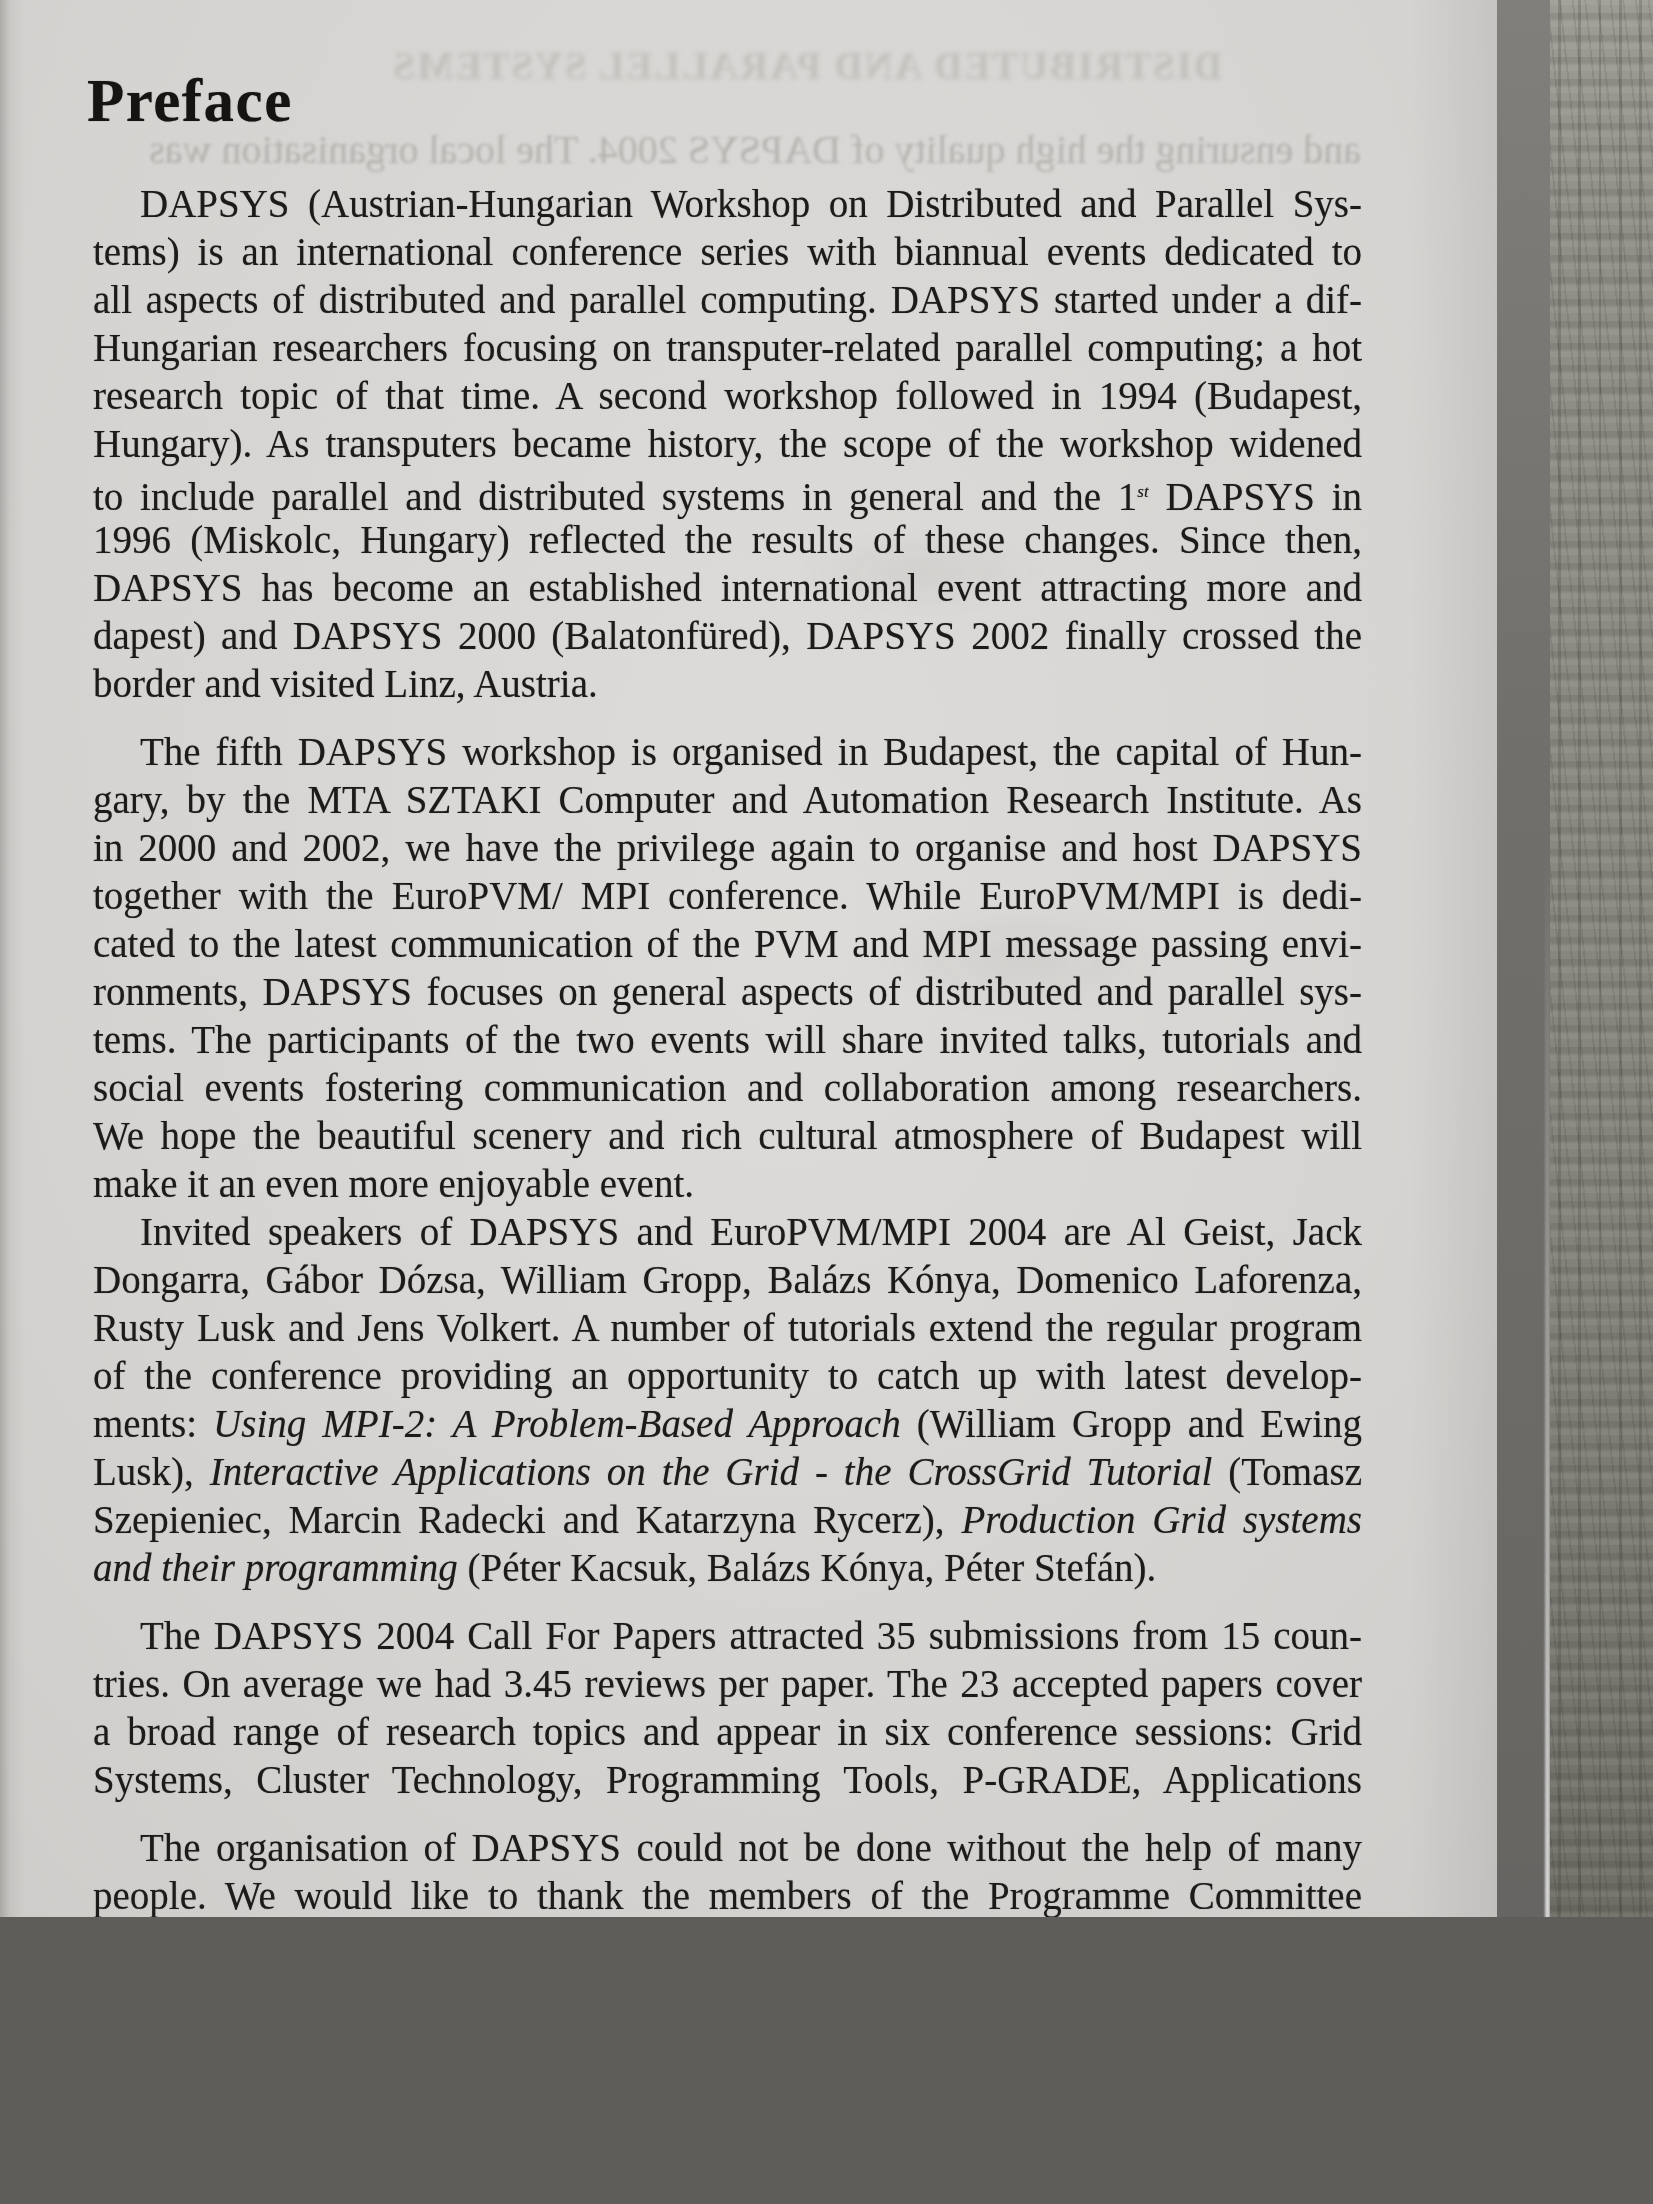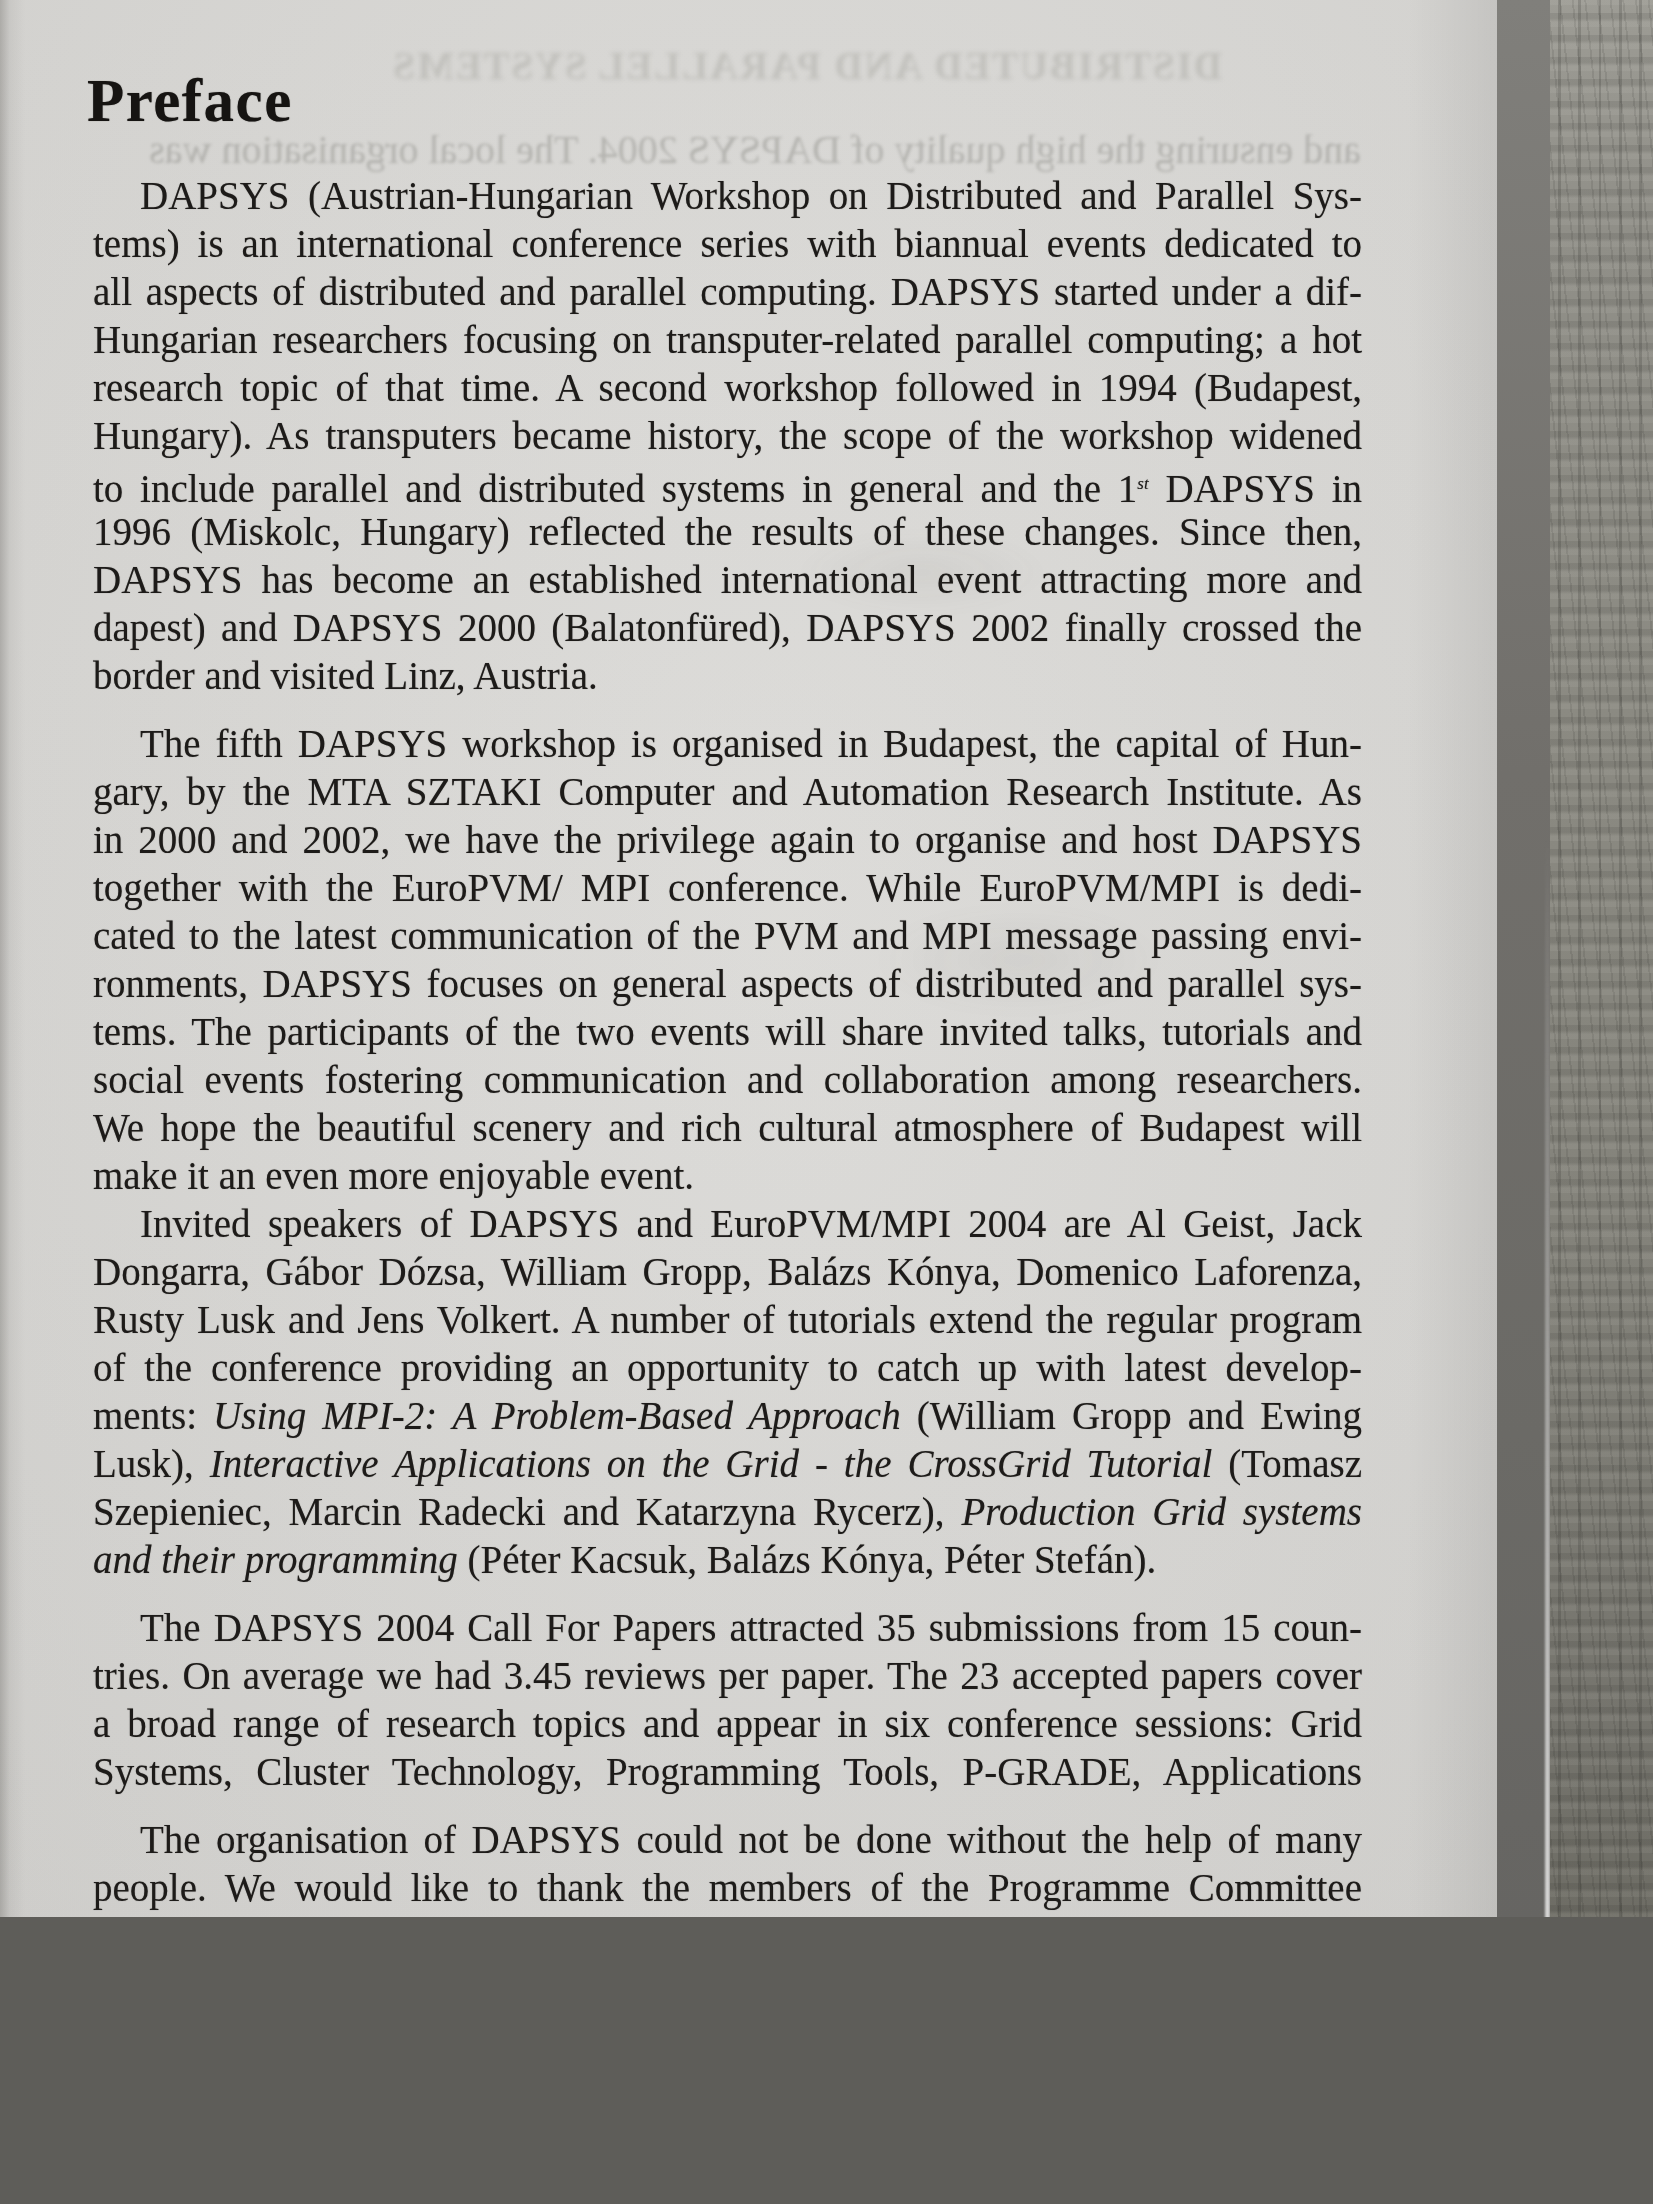--- a/index.html
+++ b/index.html
@@ -66,21 +66,21 @@
     background:radial-gradient(closest-side, rgba(60,58,54,.05), rgba(60,58,54,0));
     filter:blur(4.9px);}
   
   .heading{
     position:absolute;left:87px;top:25px;
     font-size:61px;font-weight:bold;letter-spacing:1.5px;
     color:#161412;
     text-shadow:0 0 1px rgba(22,20,18,.5);
   }
   .body-text{
-    position:absolute;left:93px;top:172px;width:1269px;
+    position:absolute;left:93px;top:180px;width:1269px;
     color:#1d1b19;
     font-size:39px;
     text-shadow:0 0 1px rgba(30,28,26,.42);
   }
   .para{margin:0;}
   .para.gap{margin-top:20px;}
   .line{
     height:48px;line-height:48px;
     text-align:justify;text-align-last:justify;
     white-space:nowrap;

